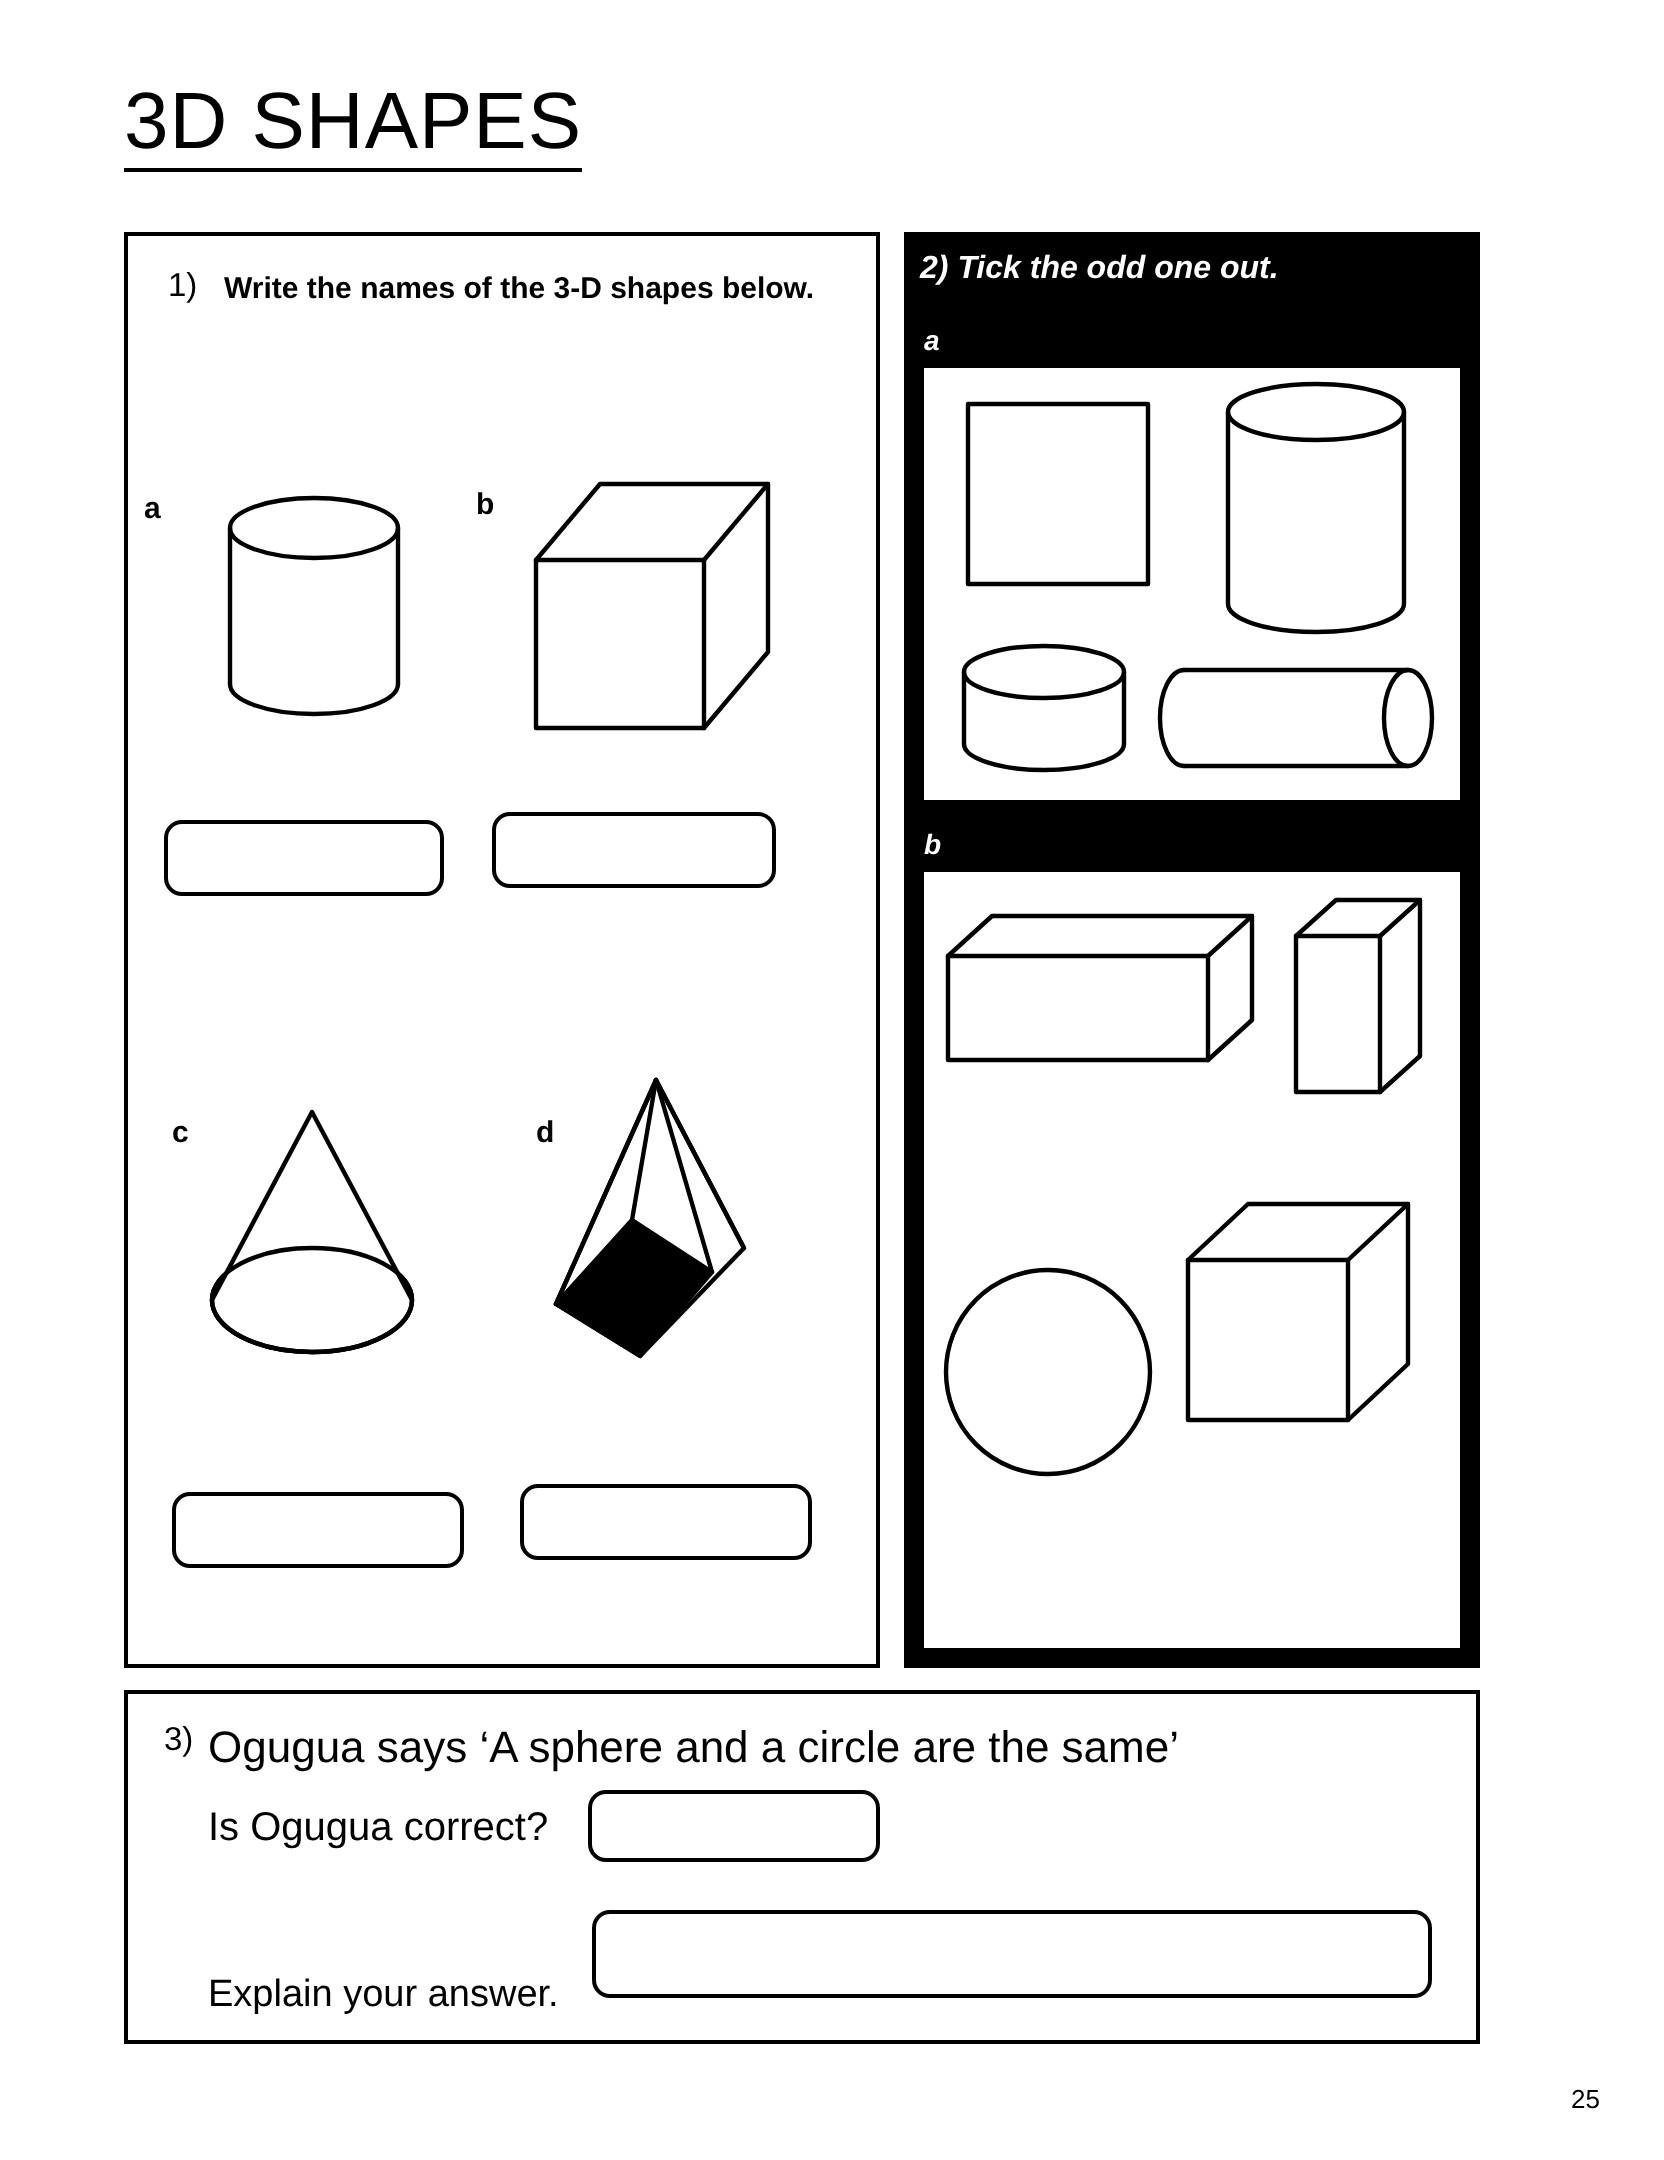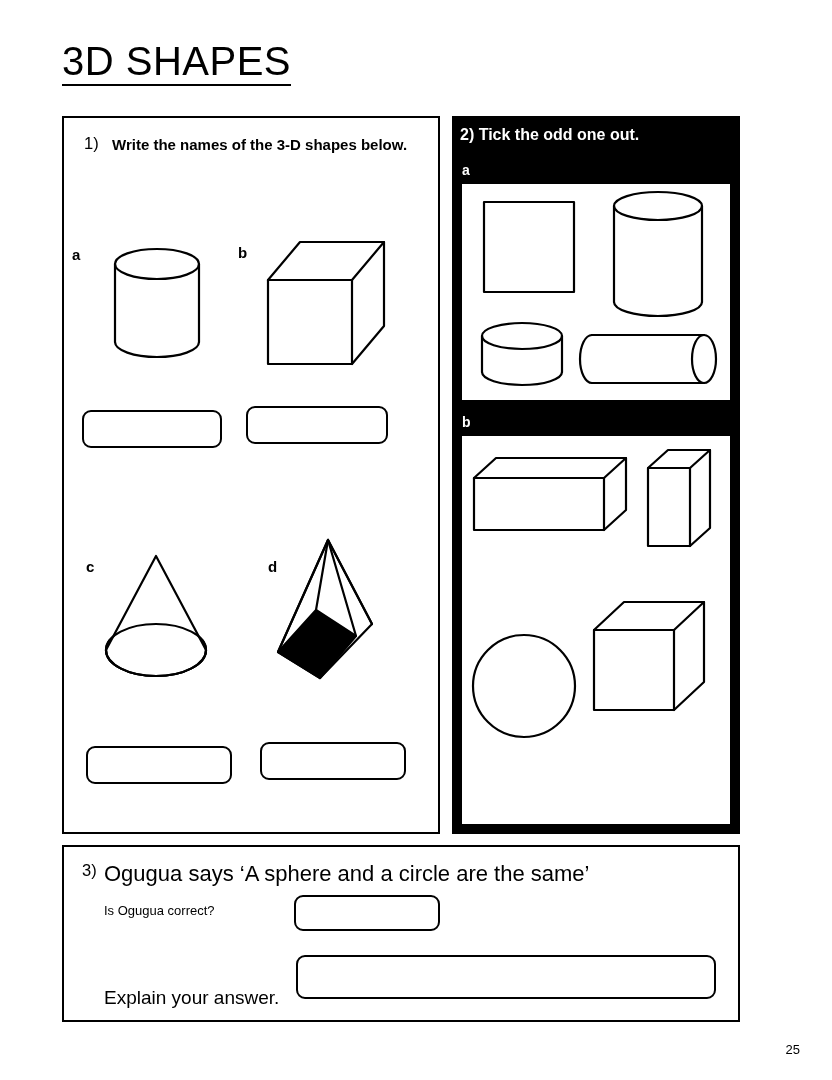--- a/index.html
+++ b/index.html
@@ -36,21 +36,21 @@
   }
 
   
   .panel {
     position: absolute;
     border: 2px solid #000;
     box-sizing: border-box;
     background: #fff;
   }
   #q1-panel { left: 62px; top: 116px; width: 378px; height: 718px; }
-  #q2-panel { left: 452px; top: 116px; width: 288px; height: 718px; background:#000; border-color:#000;}
+  #q2-panel { left: 452px; top: 116px; width: 288px; height: 718px; background:#000; border-color:#000;font-style:italic;}
   #q3-panel { left: 62px; top: 845px; width: 678px; height: 177px; }
   .q1-num { position: absolute; left: 20px; top: 16px; font-size: 16.5px;}
   .q1-body { position: absolute; left: 48px; top: 16px; width: 315px; font-size: 15px; line-height:1.45;font-weight:bold;}
 
   .shape-label {
     position: absolute;
     font-size: 15px;
     font-weight: bold;
   }
 
@@ -79,21 +79,21 @@
   }
   .q2-white {
     position: absolute;
     background: #fff;
     box-sizing: border-box;
   }
 
   
   .q3-num { position: absolute; left: 18px; top: 14px; font-size: 16.5px;}
   .q3-stmt { position: absolute; left: 40px; top: 14px; font-size: 22px;}
-  .q3-label1 { position: absolute; left: 40px; top: 56px; font-size: 13px;}
+  .q3-label1 { position: absolute; left: 40px; top: 56px; font-size: 20px;}
   .q3-label2 { position: absolute; left: 40px; top: 140px; font-size: 19px;}
 
   .page-num {
     position: absolute;
     right: 32px;
     top: 1030px;
     font-size: 13px;
     margin-top: 12px;
   }
 

